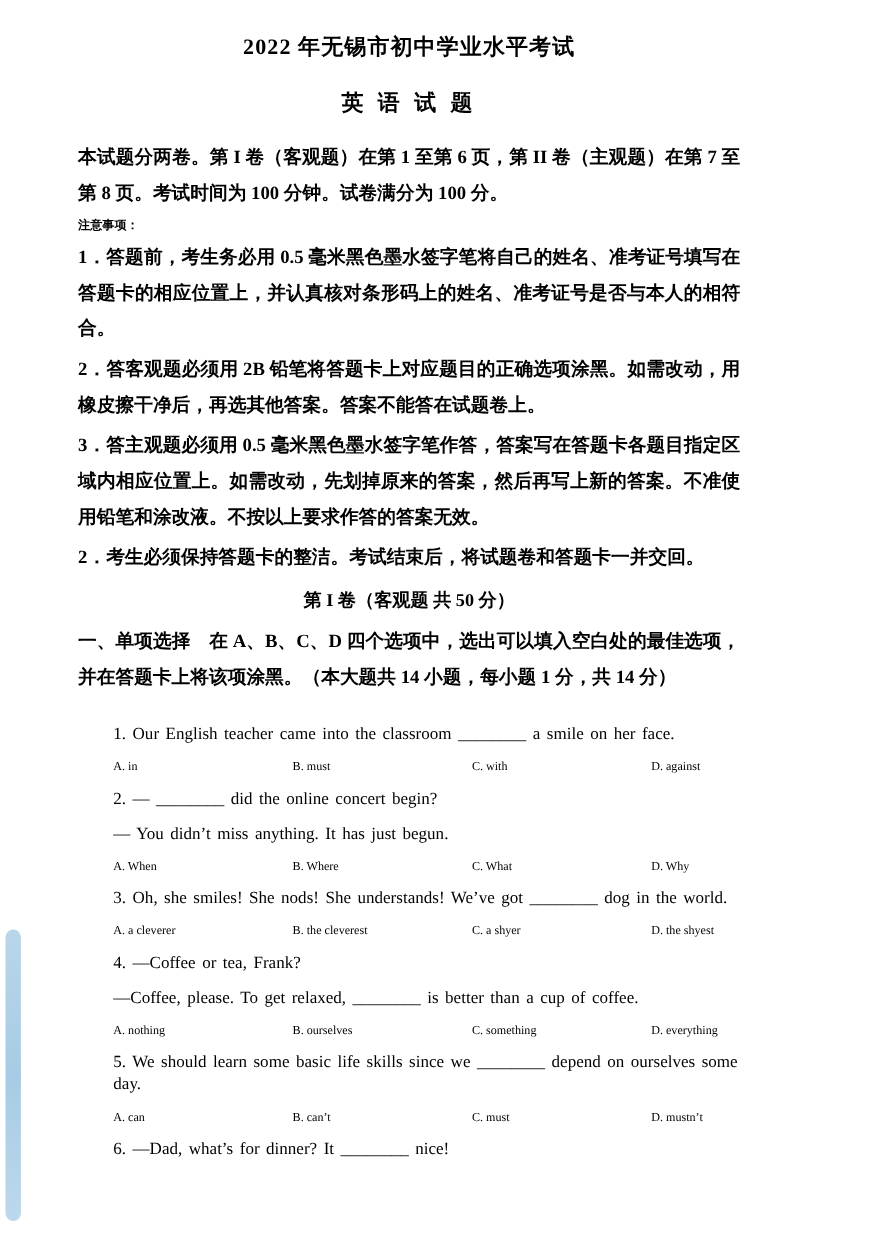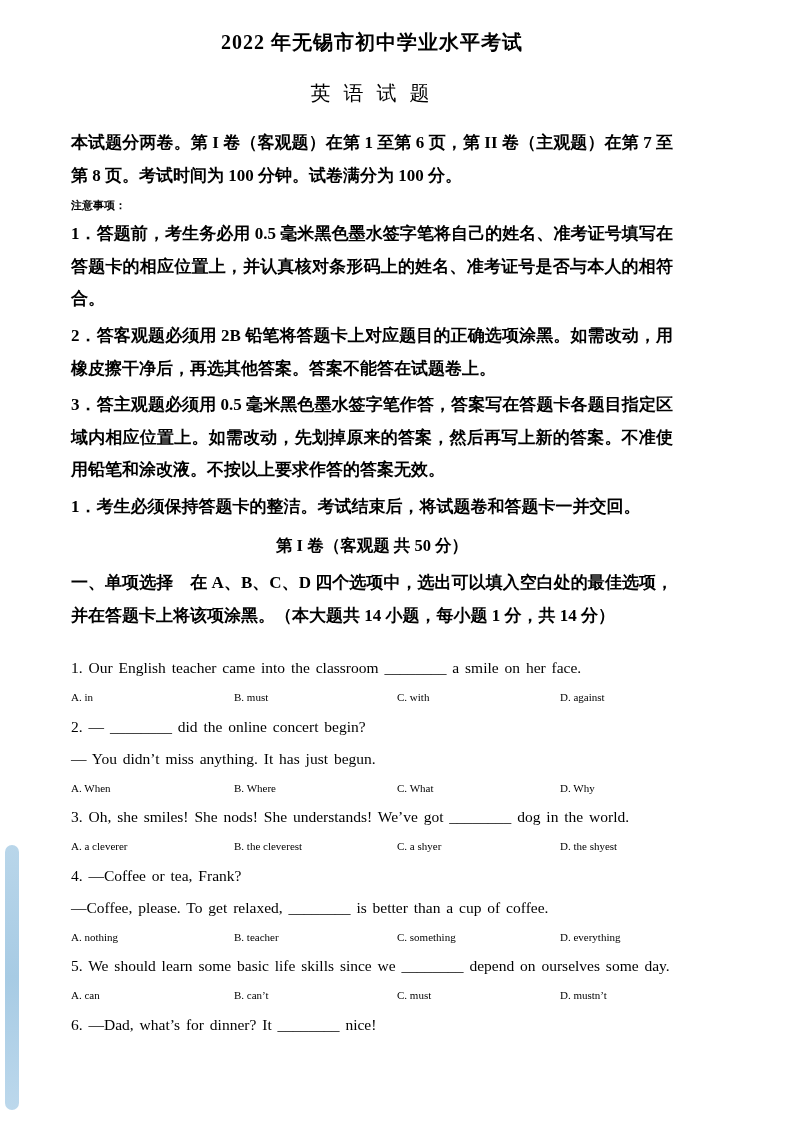--- a/index.html
+++ b/index.html
@@ -35,21 +35,21 @@
     margin: 0 0 24px 0;
     text-align: center;
     font-size: 20px;
     font-weight: bold;
     letter-spacing: 1px;
   }
   h2.exam-subtitle {
     margin: 0 0 20px 0;
     text-align: center;
     font-size: 20px;
-    font-weight: normal;
+    font-weight: bold;
     letter-spacing: 4px;
   }
   p.cn-para {
     margin: 0 0 4px 0;
     font-size: 17px;
     font-weight: bold;
     line-height: 1.92;
     text-align: justify;
     text-justify: inter-ideograph;
   }
@@ -61,20 +61,21 @@
   }
   p.part-header {
     margin: 6px 0 6px 0;
     font-size: 16.5px;
     font-weight: bold;
     text-align: center;
     line-height: 1.9;
   }
   .questions {
     margin-top: 26px;
+    margin-left: 32px;
   }
   .question {
     margin: 0;
   }
   .qline {
     margin: 0 0 12px 0;
     font-size: 15.5px;
     line-height: 1.3;
     word-spacing: 2px;
   }
@@ -102,21 +103,21 @@
   <h1 class="exam-title">2022 年无锡市初中学业水平考试</h1>
   <h2 class="exam-subtitle">英 语 试 题</h2>
 
   <p class="cn-para">本试题分两卷。第 I 卷（客观题）在第 1 至第 6 页，第 II 卷（主观题）在第 7 至第 8 页。考试时间为 100 分钟。试卷满分为 100 分。</p>
 
   <p class="cn-heading">注意事项：</p>
 
   <p class="cn-para">1．答题前，考生务必用 0.5 毫米黑色墨水签字笔将自己的姓名、准考证号填写在答题卡的相应位置上，并认真核对条形码上的姓名、准考证号是否与本人的相符合。</p>
   <p class="cn-para">2．答客观题必须用 2B 铅笔将答题卡上对应题目的正确选项涂黑。如需改动，用橡皮擦干净后，再选其他答案。答案不能答在试题卷上。</p>
   <p class="cn-para">3．答主观题必须用 0.5 毫米黑色墨水签字笔作答，答案写在答题卡各题目指定区域内相应位置上。如需改动，先划掉原来的答案，然后再写上新的答案。不准使用铅笔和涂改液。不按以上要求作答的答案无效。</p>
-  <p class="cn-para">1．考生必须保持答题卡的整洁。考试结束后，将试题卷和答题卡一并交回。</p>
+  <p class="cn-para">2．考生必须保持答题卡的整洁。考试结束后，将试题卷和答题卡一并交回。</p>
 
   <p class="part-header">第 I 卷（客观题 共 50 分）</p>
 
   <p class="cn-para">一、单项选择　在 A、B、C、D 四个选项中，选出可以填入空白处的最佳选项，并在答题卡上将该项涂黑。（本大题共 14 小题，每小题 1 分，共 14 分）</p>
 
   <div class="questions">
 
     <div class="question">
       <p class="qline">1. Our English teacher came into the classroom ________ a smile on her face.</p>
       <div class="options">
@@ -146,21 +147,21 @@
         <span class="opt">C. a shyer</span>
         <span class="opt">D. the shyest</span>
       </div>
     </div>
 
     <div class="question">
       <p class="qline">4. —Coffee or tea, Frank?</p>
       <p class="qline">—Coffee, please. To get relaxed, ________ is better than a cup of coffee.</p>
       <div class="options">
         <span class="opt">A. nothing</span>
-        <span class="opt">B. teacher</span>
+        <span class="opt">B. ourselves</span>
         <span class="opt">C. something</span>
         <span class="opt">D. everything</span>
       </div>
     </div>
 
     <div class="question">
       <p class="qline">5. We should learn some basic life skills since we ________ depend on ourselves some day.</p>
       <div class="options">
         <span class="opt">A. can</span>
         <span class="opt">B. can’t</span>

